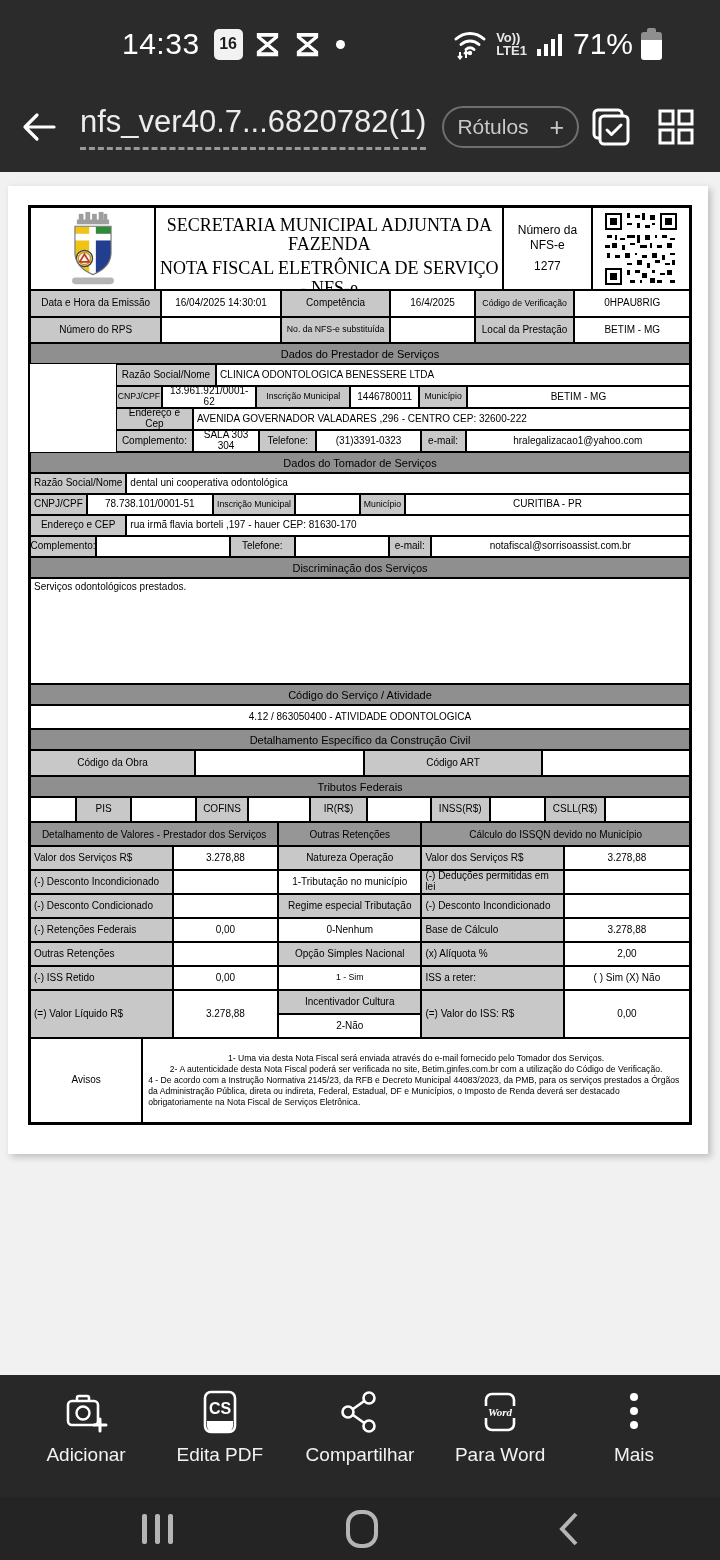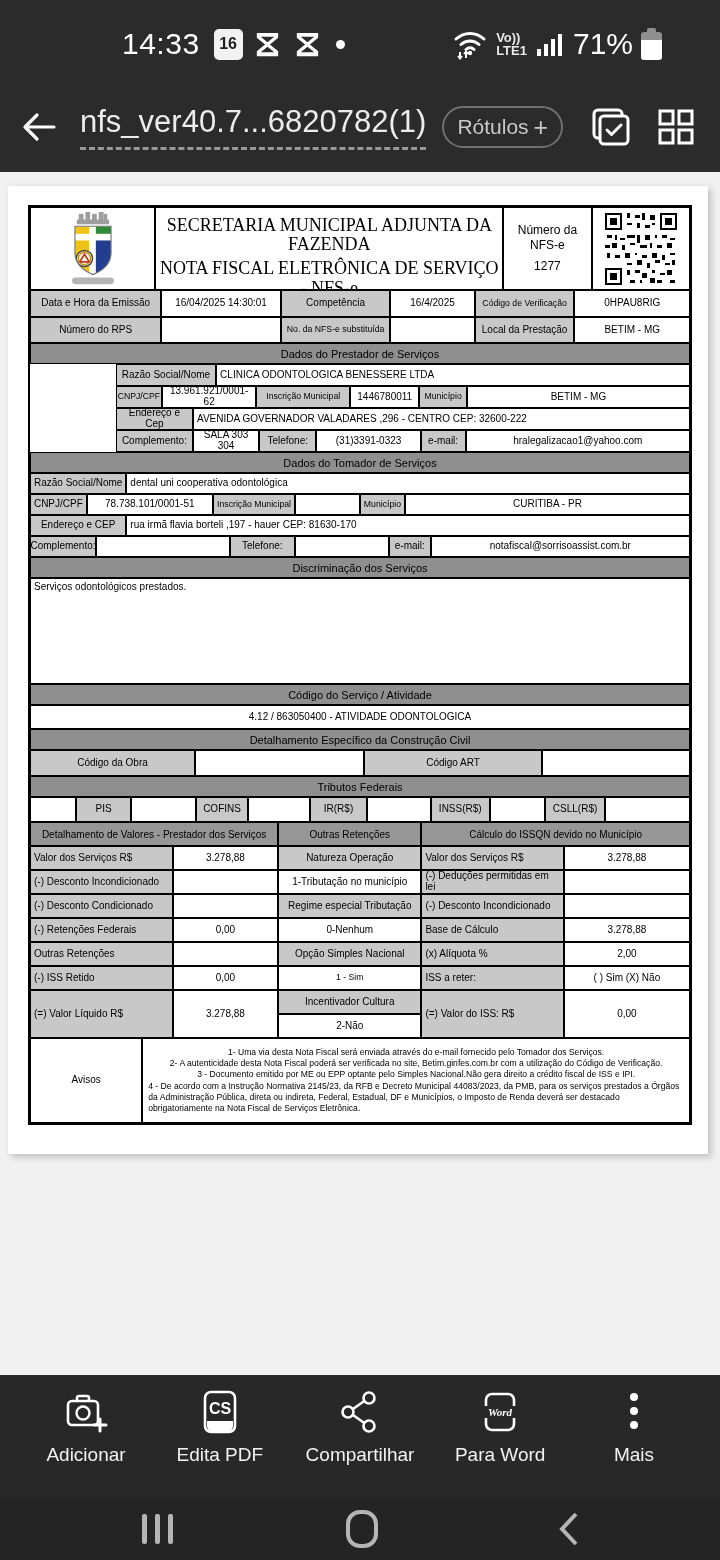--- a/index.html
+++ b/index.html
@@ -15,21 +15,21 @@
   .sdot { width:9px; height:9px; border-radius:50%; background:#fff; margin-left:4px; }
   .sright { margin-left:auto; display:flex; align-items:center; gap:8px; }
   .netstack { color:#e8e8e8; font-size:13px; line-height:13px; text-align:left; font-weight:bold; }
   .pct { font-size:30px; color:#fff; }
   .batt { width:21px; height:32px; display:flex; flex-direction:column; align-items:center; }
   .batt .nub { width:9px; height:4px; background:#8f8f8f; border-radius:2px 2px 0 0; }
   .batt .body { width:21px; height:28px; border-radius:3px; background:linear-gradient(to bottom,#8f8f8f 30%,#ffffff 30%); }
 
   .appbar { position:absolute; top:94px; left:0; width:720px; height:66px; display:flex; align-items:center; padding:0 24px 0 20px; }
   .fname { color:#ececec; font-size:31px; border-bottom:3px dashed #989898; padding-bottom:7px; margin-left:22px; white-space:nowrap; }
-  .pill { margin-left:16px; border:2px solid #6f6f6f; border-radius:21px; color:#c9c9c9; font-size:21px; padding:7px 13px; display:flex; align-items:center; gap:5px; white-space:nowrap; }
+  .pill { margin-left:16px; border:2px solid #6f6f6f; border-radius:21px; color:#c9c9c9; font-size:21px; padding:7px 13px; display:flex; align-items:center; gap:21px; white-space:nowrap; }
   .pill .plus { font-size:25px; line-height:20px; }
   .abicons { margin-left:auto; display:flex; align-items:center; gap:24px; }
 
   
   .viewer { position:absolute; top:172px; left:0; width:720px; height:1203px; background:#f1f1f1; }
   .page { position:absolute; left:8px; top:14px; width:700px; height:968px; background:#fff; box-shadow:3px 3px 7px rgba(0,0,0,.22); }
 
   .doc { position:absolute; left:20px; top:19px; width:664px; border:2px solid #000; background:#fff; color:#000; font-size:10px; }
   .r { display:flex; align-items:stretch; }
   .c { border:1px solid #000; display:flex; align-items:center; justify-content:center; text-align:center; padding:0 3px; overflow:hidden; line-height:1.08; }
@@ -451,21 +451,20 @@
                 <div class="c fx">0,00</div>
               </div>
           </div>
         </div>
 
         <div class="r" style="height:85px">
           <div class="c" style="flex:0 0 17%">Avisos</div>
           <div class="c fx avtext" style="display:flex">
             <div>1- Uma via desta Nota Fiscal será enviada através do e-mail fornecido pelo Tomador dos Serviços.</div>
             <div>2- A autenticidade desta Nota Fiscal poderá ser verificada no site, Betim.ginfes.com.br com a utilização do Código de Verificação.</div>
-            <div>3 - Documento emitido por ME ou EPP optante pelo Simples Nacional.Não gera direito a crédito fiscal de ISS e IPI.</div>
             <div>4 - De acordo com a Instrução Normativa 2145/23, da RFB e Decreto Municipal 44083/2023, da PMB, para os serviços prestados a Órgãos da Administração Pública, direta ou indireta, Federal, Estadual, DF e Municípios, o Imposto de Renda deverá ser destacado obrigatoriamente  na Nota Fiscal de Serviços Eletrônica.</div>
           </div>
         </div>
 
       </div>
     </div>
   </div>
 
   <div class="chrome-bottom">
     <div class="navstrip"></div>

